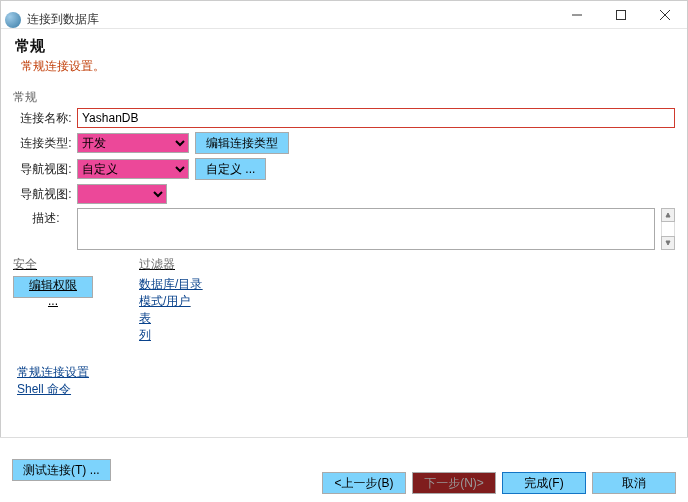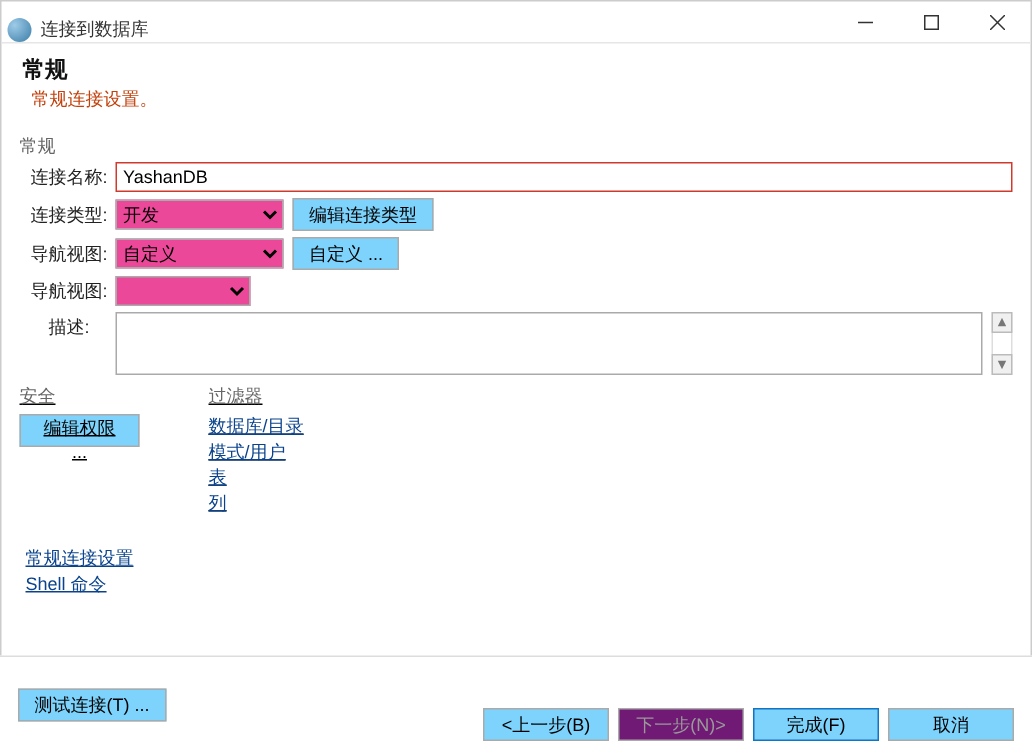--- a/index.html
+++ b/index.html
@@ -24,21 +24,21 @@
   .content { padding: 6px 12px 0 12px; }
   .section-title { color: #666; margin-bottom: 2px; margin-top: 4px; }
   .row { display: flex; align-items: center; margin-bottom: 4px; }
   .row .label { width: 64px; color: #222; flex-shrink: 0; padding-left: 2px; text-align: center; }
   .row .ctl { display: flex; align-items: center; gap: 6px; flex: 1; }
 
   input[type=text].field { height: 20px; border: 1px solid #aaa; background: #fff; padding: 0 4px; outline: none; }
   .field-highlight { border: 1.5px solid #cf3a2d !important; flex: 1; }
   select.combo { height: 20px; border: 1px solid #aaa; background: #ec4899; outline: none; }
   button.btn { height: 22px; border: 1px solid #aaa; background: #7dd3fc; padding: 0 10px; cursor: pointer; }
-  button.btn.disabled { color: #999; background: #701a75; }
+  button.btn.disabled { color: #999; background: #7f1d1d; }
   button.btn.primary { border: 1.5px solid #1374c4; }
 
   textarea.desc { width: 100%; height: 42px; border: 1px solid #aaa; resize: none; padding: 2px 4px; outline: none; background: #fff; }
 
   .lower { display: flex; gap: 36px; margin-top: 6px; text-decoration: underline; }
   .lower .col { display: flex; flex-direction: column; }
   .lower .col .heading { color: #666; margin-bottom: 3px; }
   .checkbox { display: flex; align-items: center; gap: 4px; margin-bottom: 4px; }
   .checkbox input { width: 13px; height: 13px; }
 

